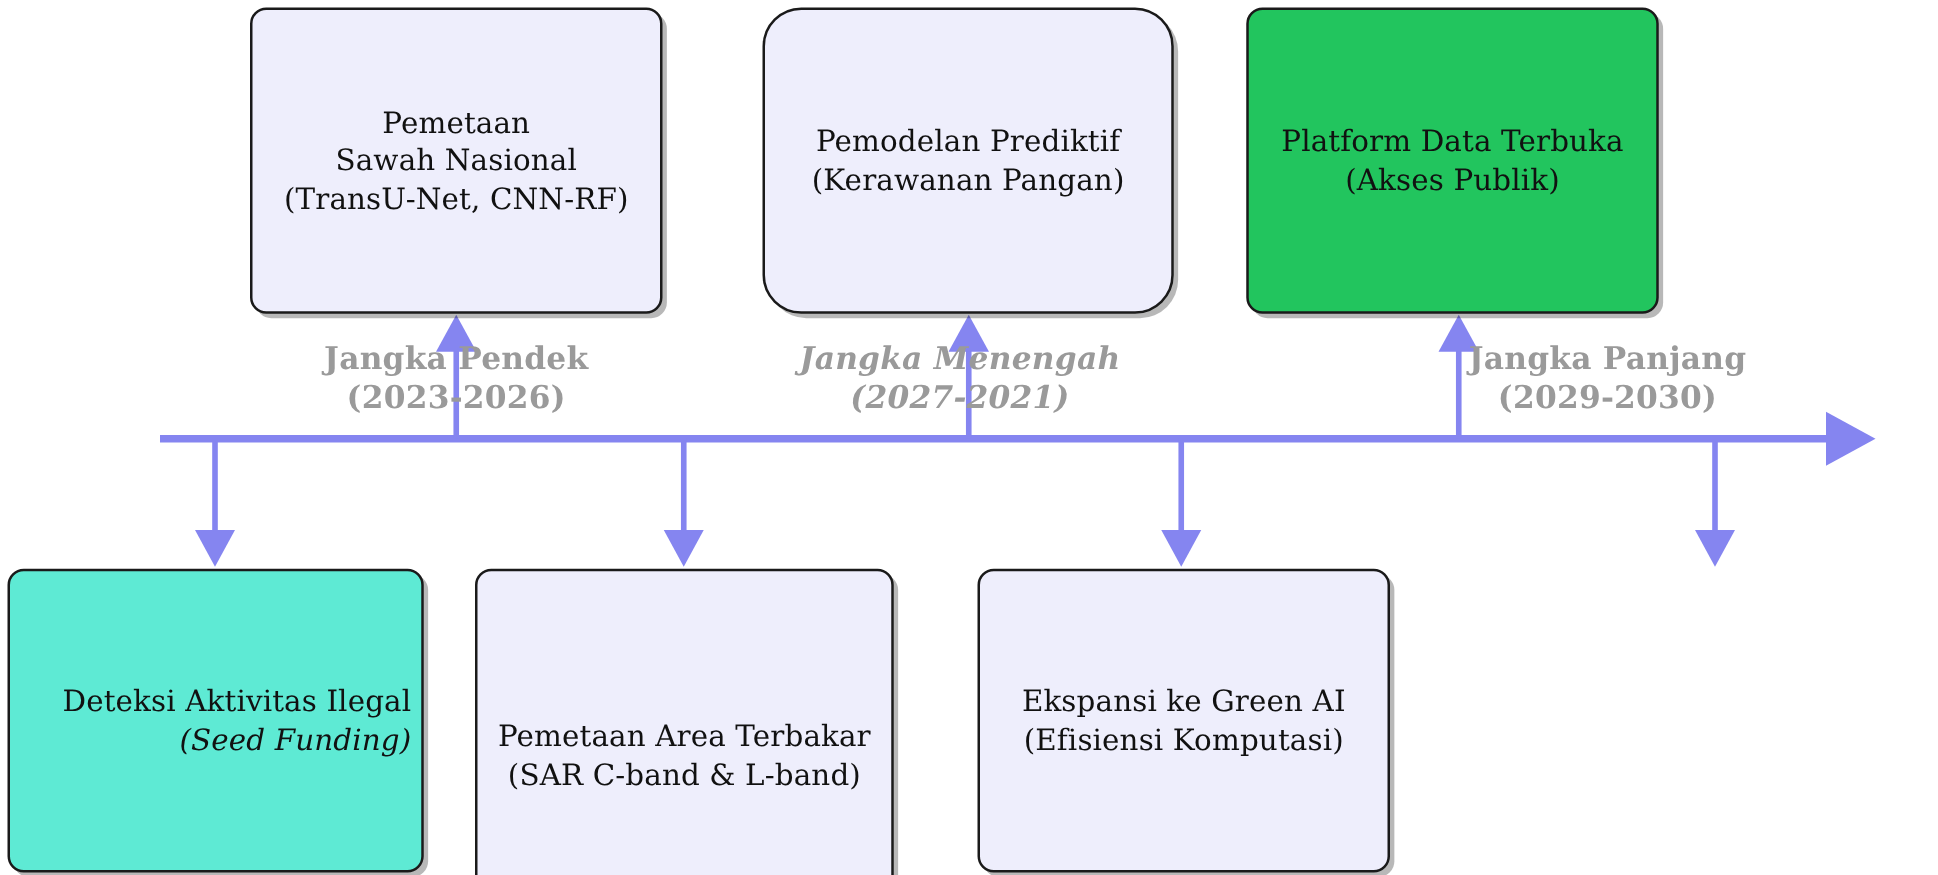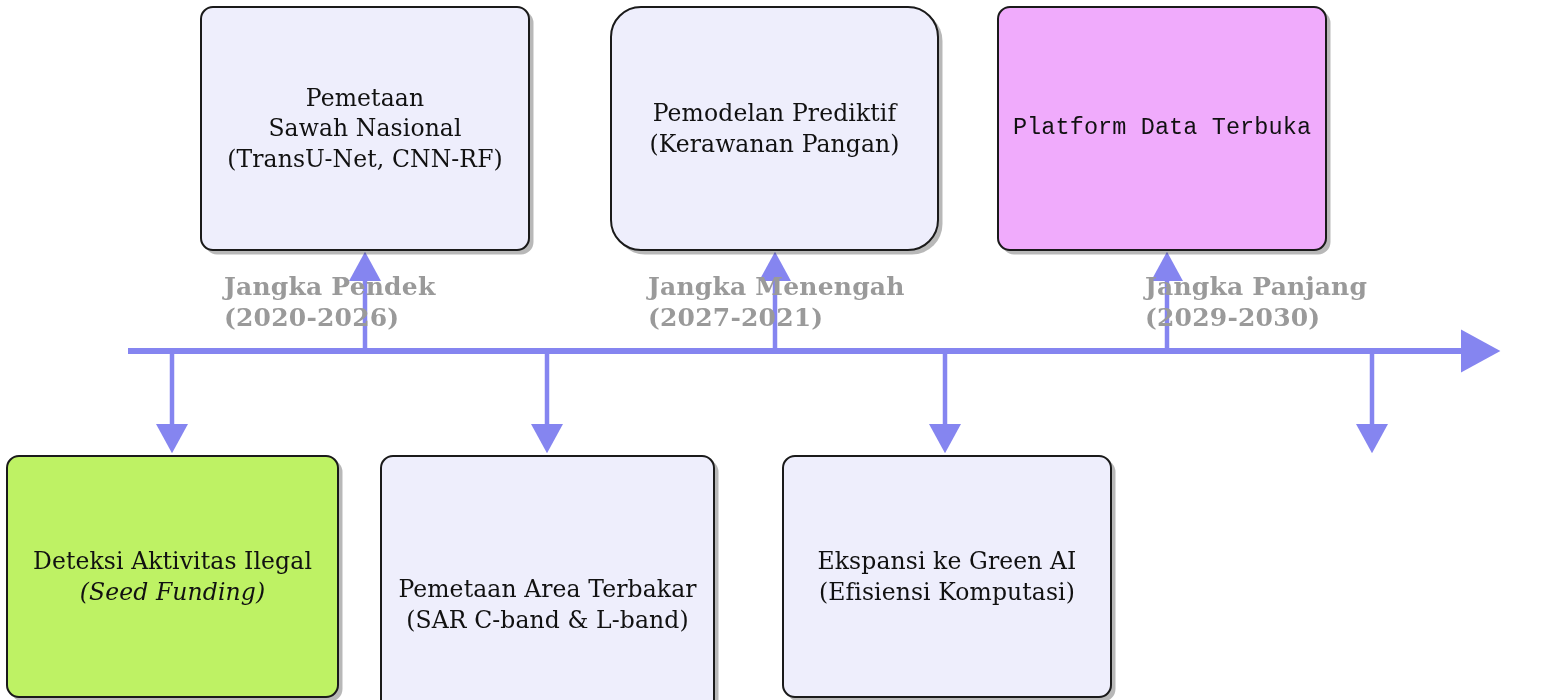--- a/index.html
+++ b/index.html
@@ -26,32 +26,32 @@
     box-shadow:4px 4px 0 -0.5px rgba(0,0,0,0.28);
     padding:4px 8px;
     font-size:23.5px;
     letter-spacing:0.1px;
   }
   .node .lines{width:100%;}
   .node .ln{display:block;white-space:nowrap;}
   .node .ital{font-style:italic;}
 
   .fill-lav{background:#eeeefc;}
-  .fill-yel{background:#f0abfc;font-family:Liberation Mono, monospace;}
-  .fill-grn{background:#bef264;}
+  .fill-yel{background:#22c55e;}
+  .fill-grn{background:#5eead4;text-align:right;}
 
   
   svg#wires{position:absolute;left:0;top:0;width:1550px;height:700px;overflow:visible;}
 
   .era{
     position:absolute;
     color:#9a9a9a;
     font-weight:bold;
     font-size:25px;
-    text-align:left;
+    text-align:center;
     line-height:1.22;
     white-space:nowrap;
     letter-spacing:0.2px;
   }
   .era .ln{display:block;}
 </style>
 </head>
 <body>
 
 <div id="stage">
@@ -70,23 +70,23 @@
     <line x1="1167" y1="351" x2="1167" y2="258" stroke="#8585f0" stroke-width="4.5" marker-end="url(#ah)"></line>
 
     <line x1="172" y1="351" x2="172" y2="447" stroke="#8585f0" stroke-width="4.5" marker-end="url(#ah)"></line>
     <line x1="547" y1="351" x2="547" y2="447" stroke="#8585f0" stroke-width="4.5" marker-end="url(#ah)"></line>
     <line x1="945" y1="351" x2="945" y2="447" stroke="#8585f0" stroke-width="4.5" marker-end="url(#ah)"></line>
     <line x1="1372" y1="351" x2="1372" y2="447" stroke="#8585f0" stroke-width="4.5" marker-end="url(#ah)"></line>
   </svg>
 
   <div class="era" style="left:224px;top:272px;width:282px;">
     <span class="ln">Jangka Pendek</span>
-    <span class="ln">(2020-2026)</span>
+    <span class="ln">(2023-2026)</span>
   </div>
-  <div class="era" style="left:648px;top:272px;width:282px;">
+  <div class="era" style="left:627px;top:272px;width:282px;font-style:italic;">
     <span class="ln">Jangka Menengah</span>
     <span class="ln">(2027-2021)</span>
   </div>
   <div class="era" style="left:1145px;top:272px;width:282px;">
     <span class="ln">Jangka Panjang</span>
     <span class="ln">(2029-2030)</span>
   </div>
 
   <div class="node fill-lav" style="left:200px;top:6px;width:330px;height:245px;align-items:center;">
     <span class="lines">
@@ -99,20 +99,21 @@
   <div class="node fill-lav" style="left:610px;top:6px;width:329px;height:245px;border-radius:31px;">
     <span class="lines">
       <span class="ln">Pemodelan Prediktif</span>
       <span class="ln">(Kerawanan Pangan)</span>
     </span>
   </div>
 
   <div class="node fill-yel" style="left:997px;top:6px;width:330px;height:245px;">
     <span class="lines">
       <span class="ln">Platform Data Terbuka</span>
+      <span class="ln">(Akses Publik)</span>
     </span>
   </div>
 
   <div class="node fill-grn" style="left:6px;top:455px;width:333px;height:243px;">
     <span class="lines">
       <span class="ln">Deteksi Aktivitas Ilegal</span>
       <span class="ln ital">(Seed Funding)</span>
     </span>
   </div>
 

